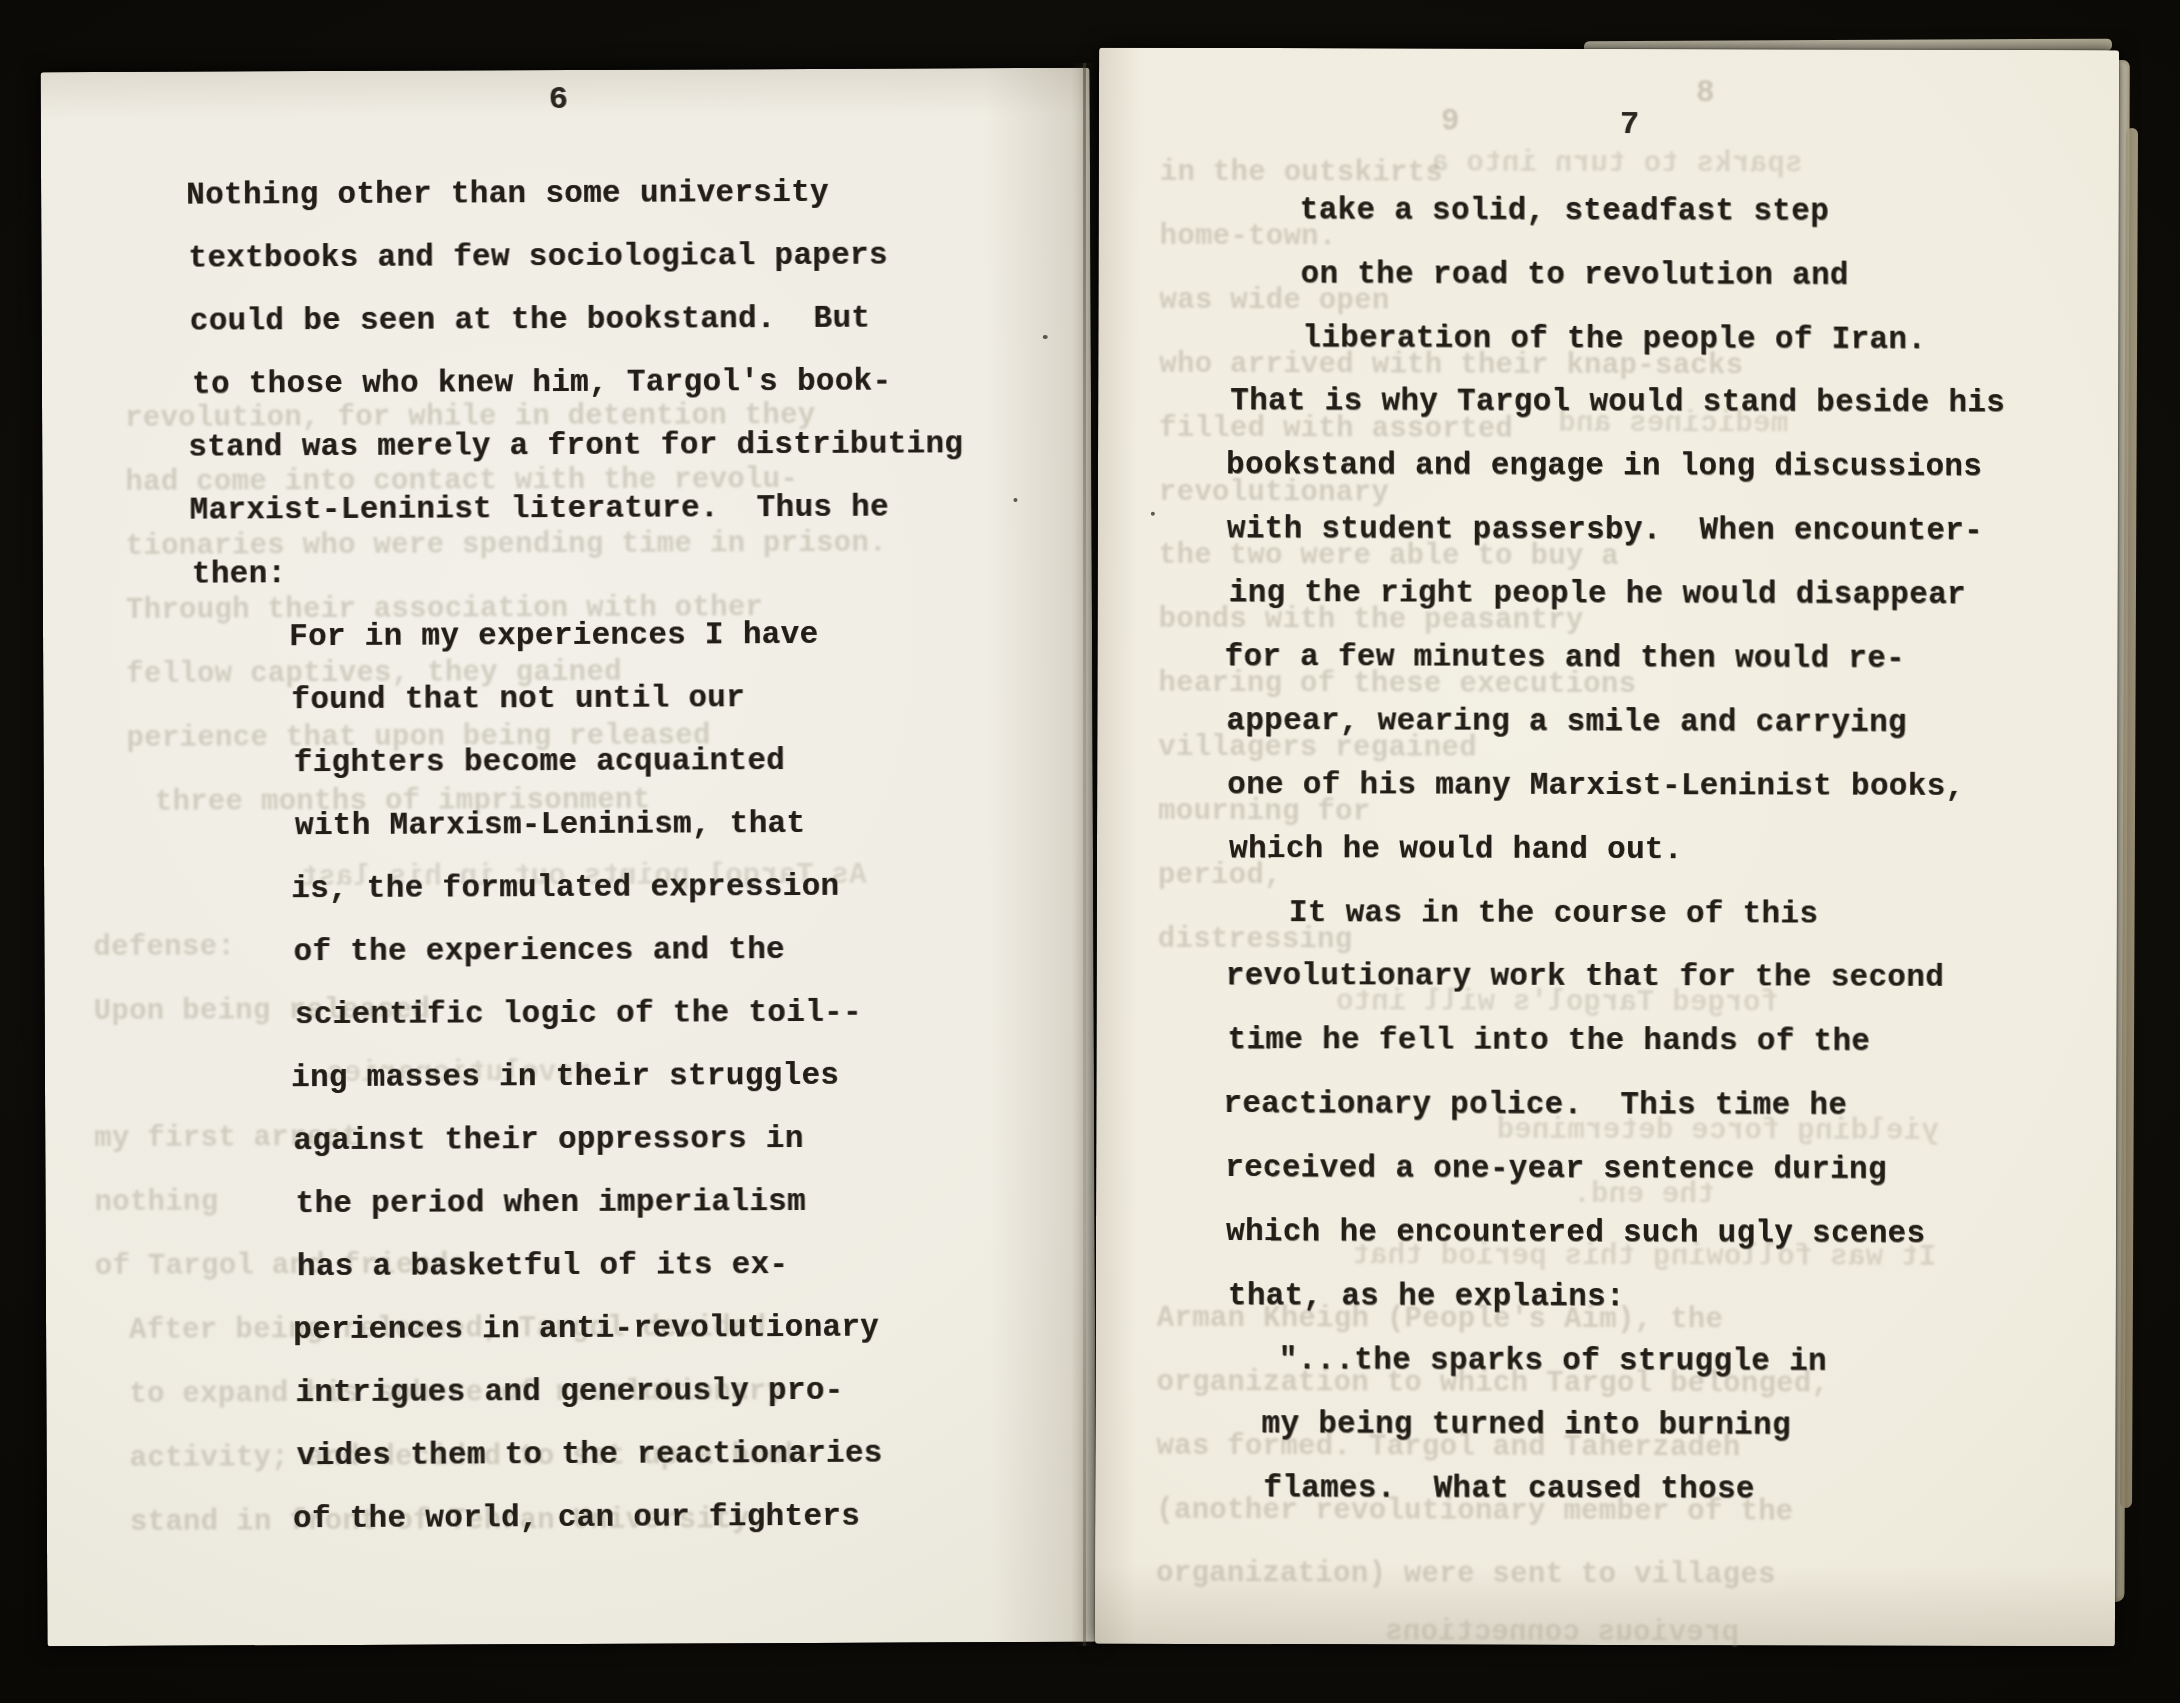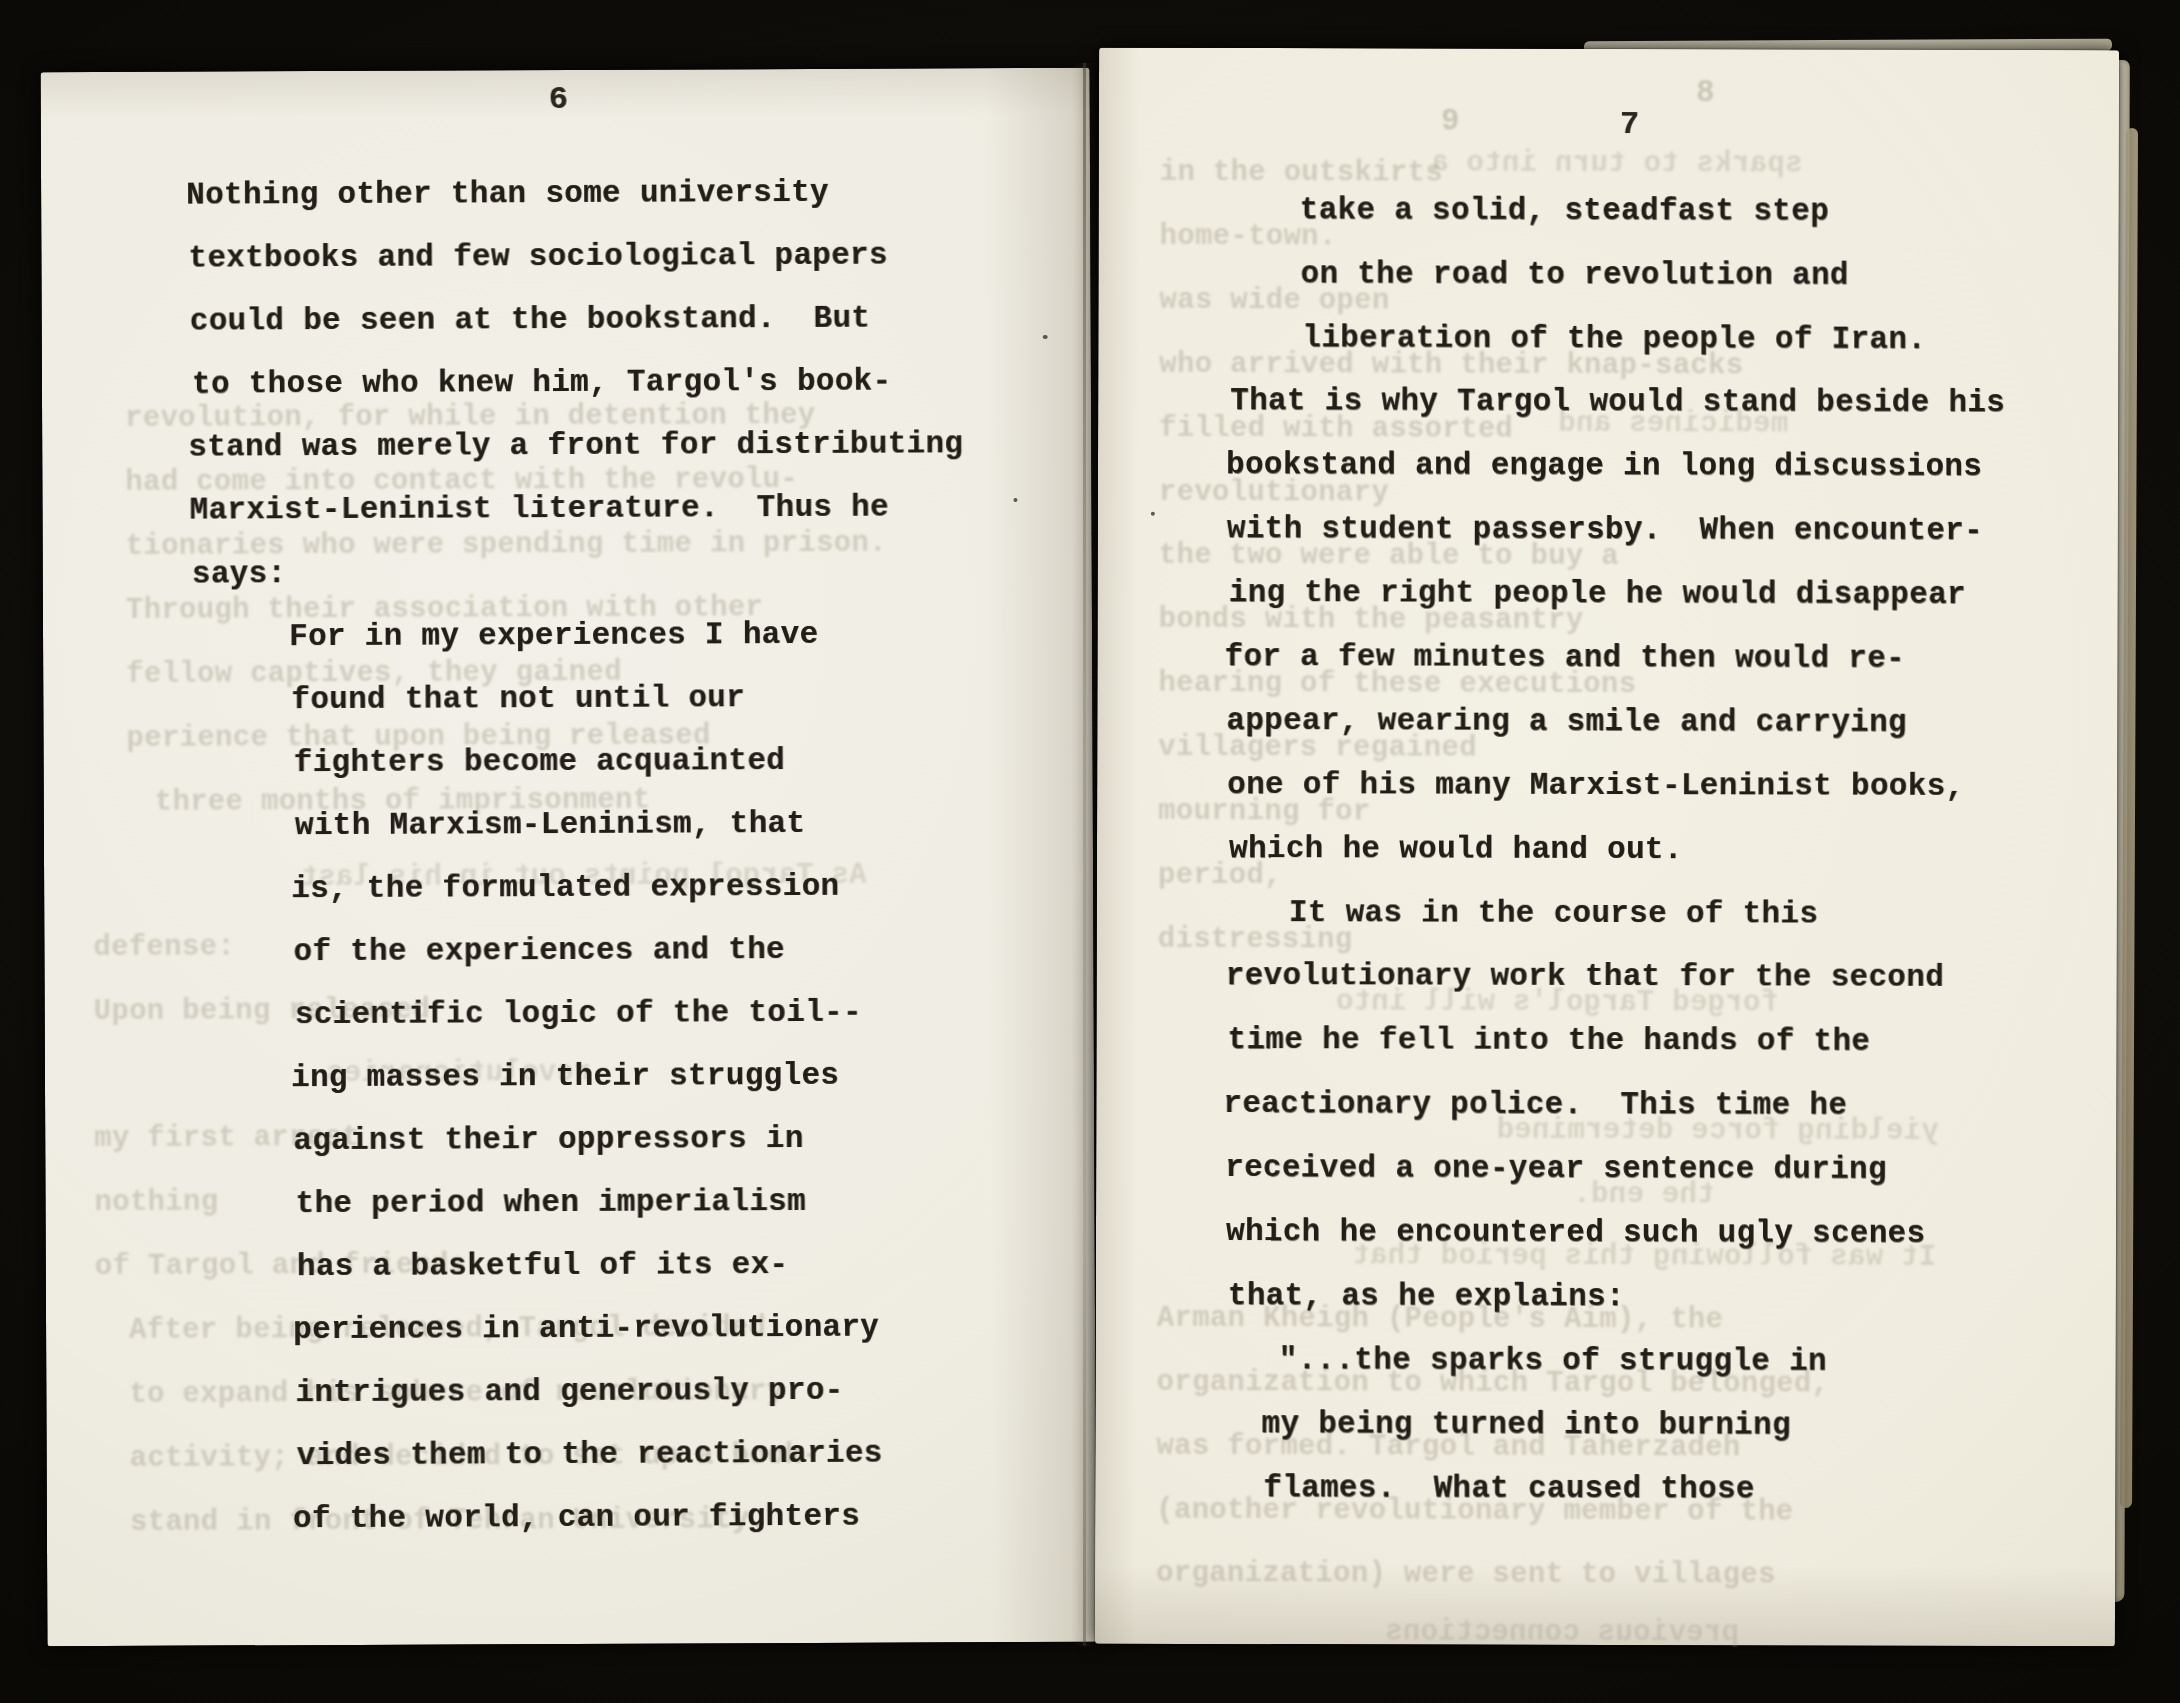--- a/index.html
+++ b/index.html
@@ -96,21 +96,21 @@
         <div class="ghost" style="left: 83px; top: 1370px;">activity; and decided to set up a book-</div>
         <div class="ghost" style="left: 83px; top: 1434px;">stand in front of Tehran University.</div>
       </div>
     <div id="lines-left">
         <div class="tline" style="left: 145px; top: 107px;">Nothing other than some university</div>
         <div class="tline" style="left: 147px; top: 170px;">textbooks and few sociological papers</div>
         <div class="tline" style="left: 148px; top: 233px;">could be seen at the bookstand.  But</div>
         <div class="tline" style="left: 150px; top: 296px;">to those who knew him, Targol's book-</div>
         <div class="tline" style="left: 146px; top: 359px;">stand was merely a front for distributing</div>
         <div class="tline" style="left: 147px; top: 422px;">Marxist-Leninist literature.  Thus he</div>
-        <div class="tline" style="left: 149px; top: 486px;">says:</div>
+        <div class="tline" style="left: 149px; top: 486px;">then:</div>
         <div class="tline" style="left: 246px; top: 549px;">For in my experiences I have</div>
         <div class="tline" style="left: 248px; top: 612px;">found that not until our</div>
         <div class="tline" style="left: 250px; top: 675px;">fighters become acquainted</div>
         <div class="tline" style="left: 251px; top: 738px;">with Marxism-Leninism, that</div>
         <div class="tline" style="left: 247px; top: 801px;">is, the formulated expression</div>
         <div class="tline" style="left: 249px; top: 864px;">of the experiences and the</div>
         <div class="tline" style="left: 250px; top: 927px;">scientific logic of the toil--</div>
         <div class="tline" style="left: 246px; top: 990px;">ing masses in their struggles</div>
         <div class="tline" style="left: 248px; top: 1053px;">against their oppressors in</div>
         <div class="tline" style="left: 250px; top: 1116px;">the period when imperialism</div>

